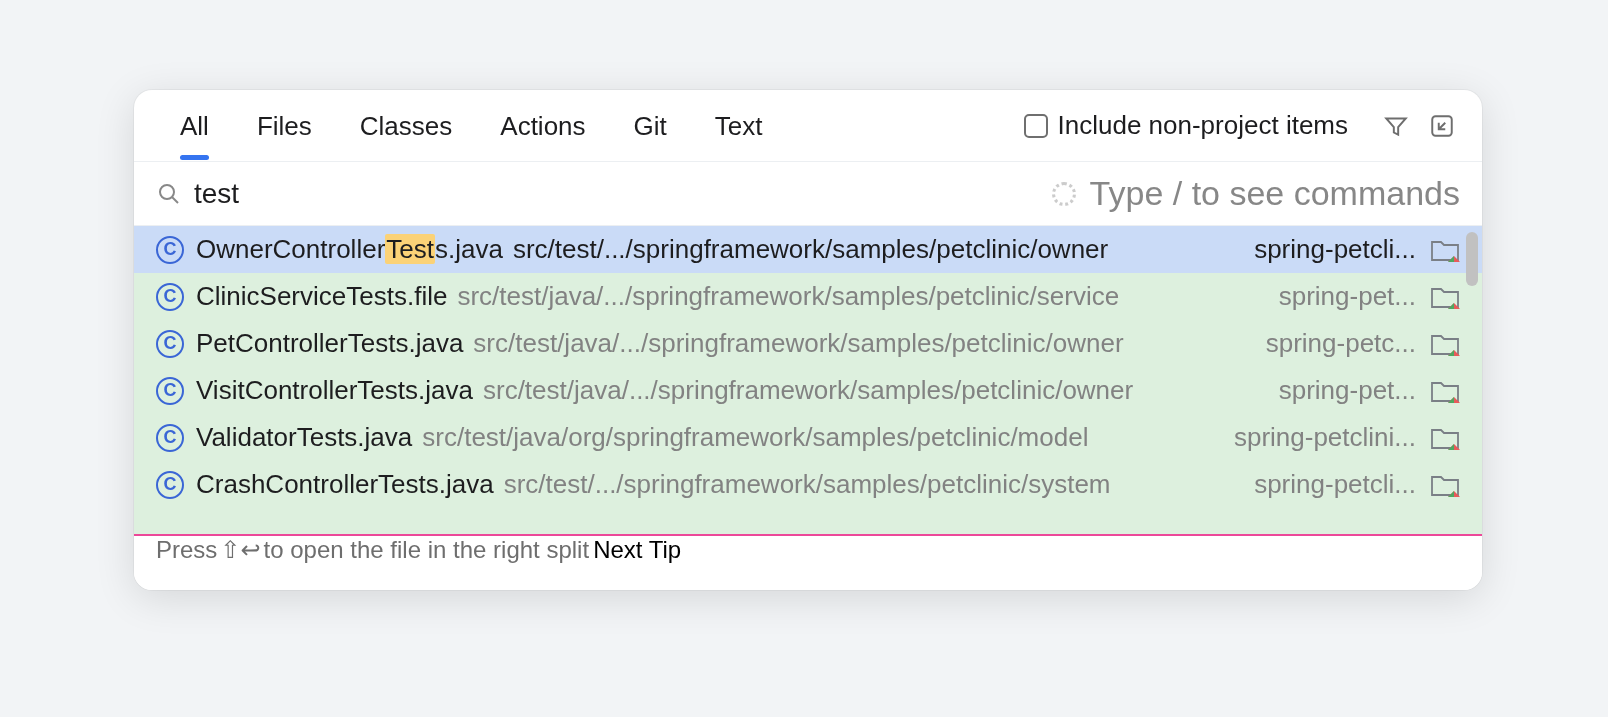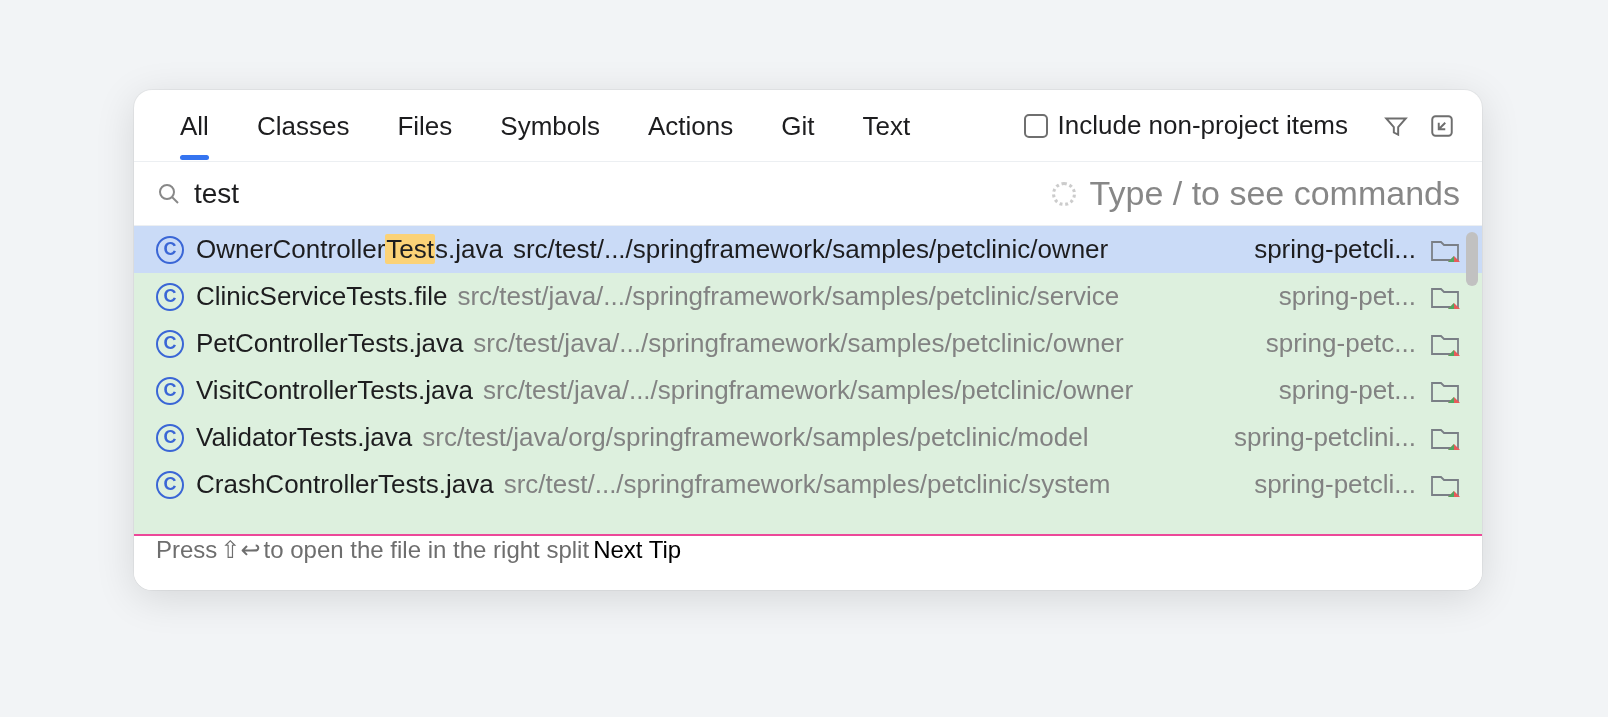--- a/index.html
+++ b/index.html
@@ -133,23 +133,22 @@
   .footer .link { color: #000000; margin-left: 4px; cursor: pointer;}
 </style>
 </head>
 <body>
 
 <div class="popup">
 
   <div class="tabs-row">
     <div class="tabs" id="tabs-container">
         <div class="tab active">All</div>
+        <div class="tab">Files</div>
         <div class="tab">Classes</div>
-        <div class="tab">Files</div>
-        <div class="tab">Symbols</div>
         <div class="tab">Actions</div>
         <div class="tab">Git</div>
         <div class="tab">Text</div>
       </div>
     <div class="tabs-spacer"></div>
     <span class="checkbox"></span>
     <span class="checkbox-label">Include non-project items</span>
     <span class="icon-btn">
       <svg viewBox="0 0 24 24">
           <path d="M3 5 L21 5 L14 13 L14 20 L10 18 L10 13 Z"></path>

